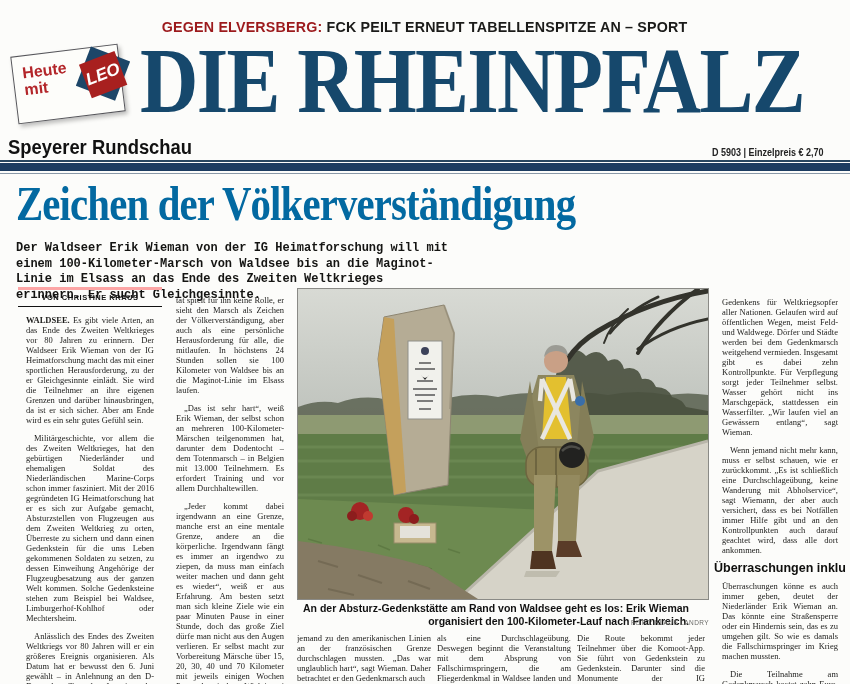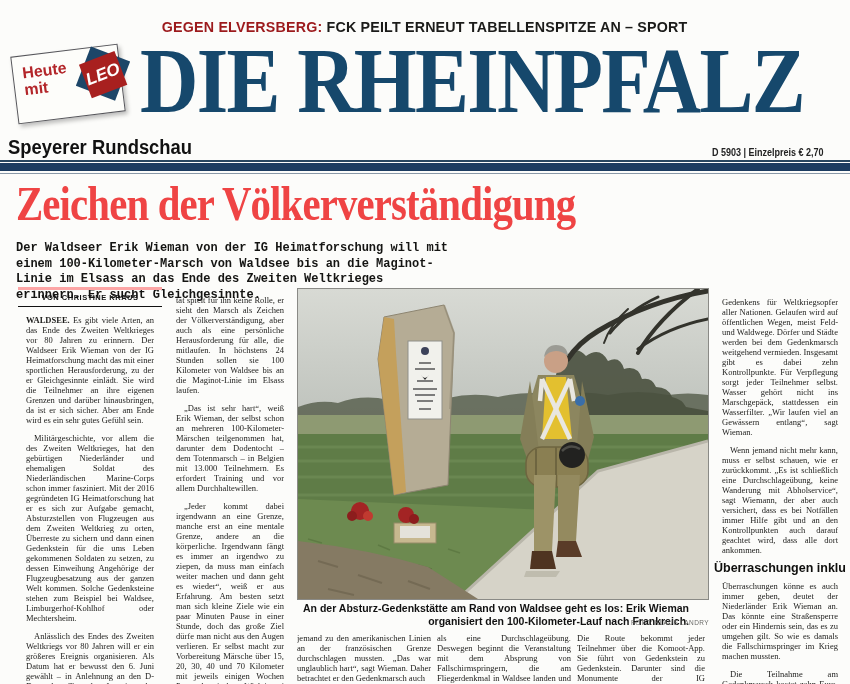--- a/index.html
+++ b/index.html
@@ -31,21 +31,21 @@
   .mast .cond{transform:scaleX(.86);}
   .edition{top:136px;left:0;right:0;text-align:left;font-family:"Liberation Sans",sans-serif;
            font-weight:bold;font-size:20px;color:#111;}
   .dateline{top:147px;left:16px;font-family:"Liberation Sans",sans-serif;font-weight:bold;font-size:10px;color:#222;}
   .price{top:147px;right:14px;font-family:"Liberation Sans",sans-serif;font-weight:bold;font-size:10px;color:#222;}
   .rule-thin-a{top:160px;left:0;right:0;height:1.5px;background:#28465f;}
   .navybar{top:163px;left:0;right:0;height:8px;background:#1c3c60;}
   .rule-thin-b{top:173px;left:0;right:0;height:1px;background:#8a99a8;}
 
   
-  .headline{top:180px;left:16px;font-weight:bold;font-size:48px;line-height:1;color:#ef4444;
+  .headline{top:180px;left:16px;font-weight:bold;font-size:48px;line-height:1;color:#0369a1;
             letter-spacing:-1px;white-space:nowrap;}
   .headline .condL{transform:scaleX(.85);}
   .lede{top:241px;left:16px;width:436px;font-family:Liberation Mono, monospace;font-weight:bold;
         font-size:12px;line-height:1.3;color:#141412;}
 
   
   .bodycol{top:287px;bottom:0;overflow:hidden;font-size:8.5px;line-height:10px;text-align:justify;color:#1c1c1a;}
   .col1{left:18px;width:144px;}
   .col2{left:168px;width:124px;}
   .colR{left:714px;width:132px;top:289px;}

